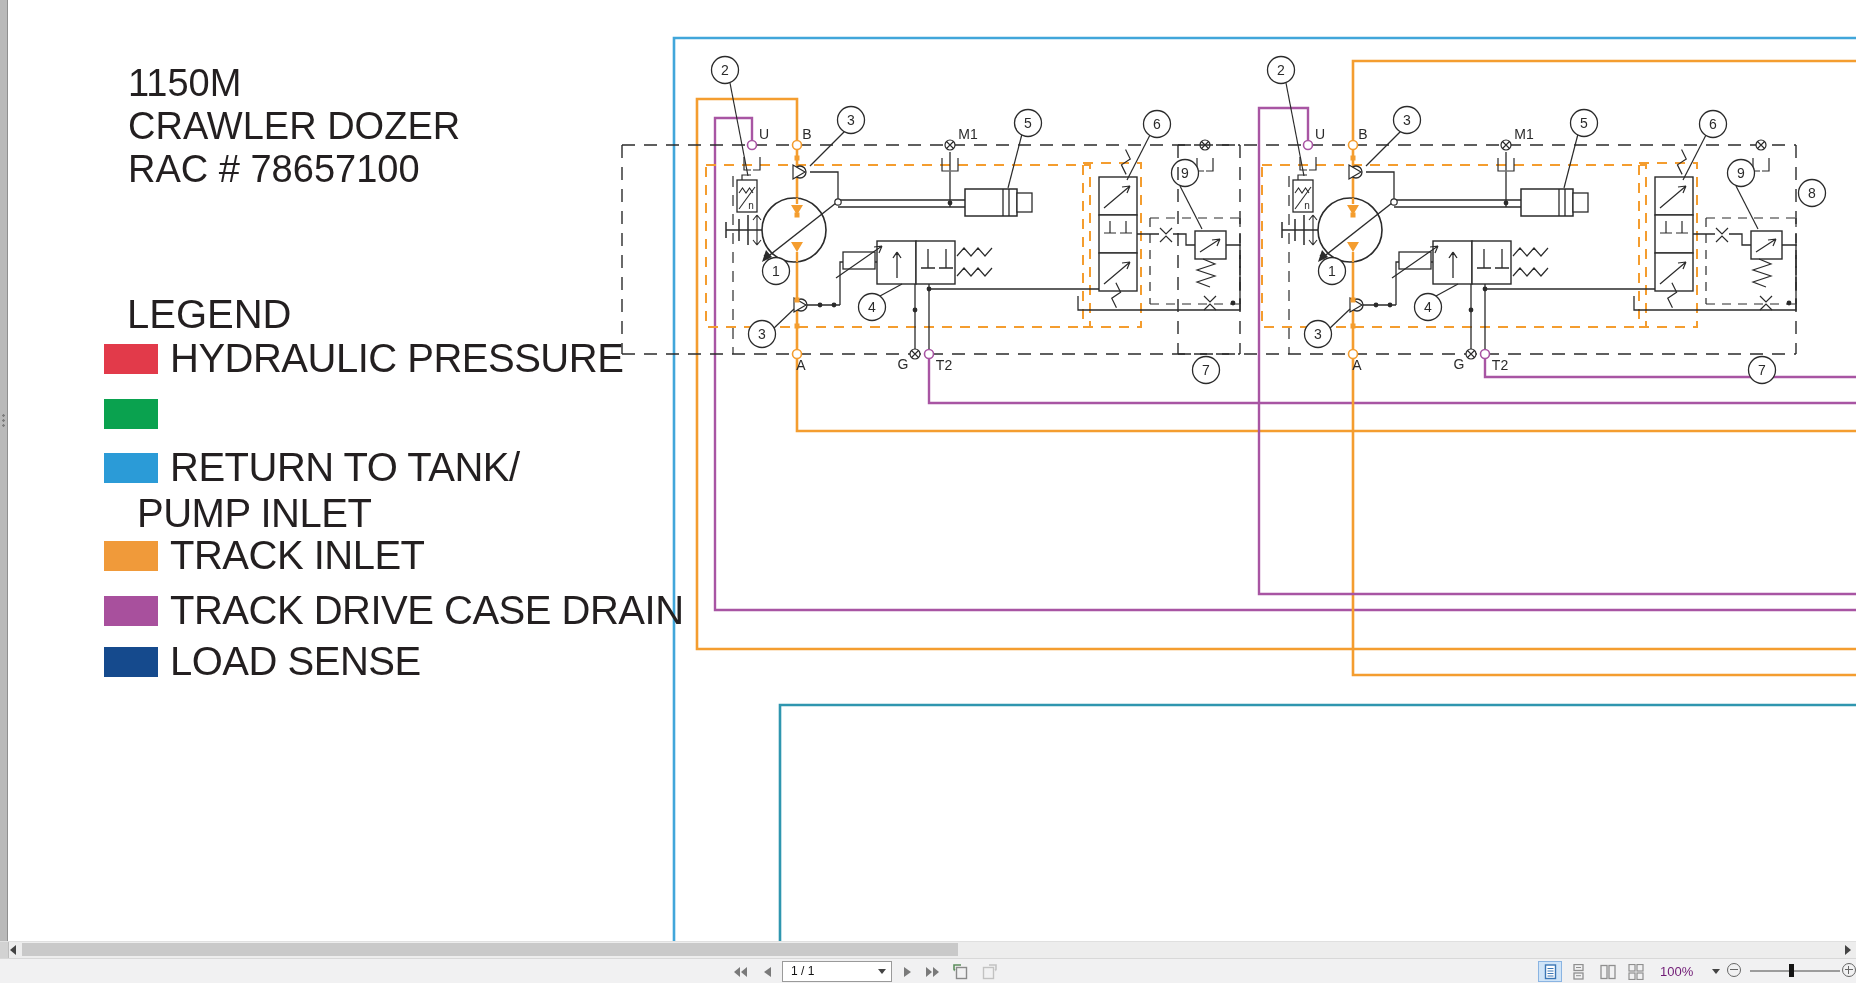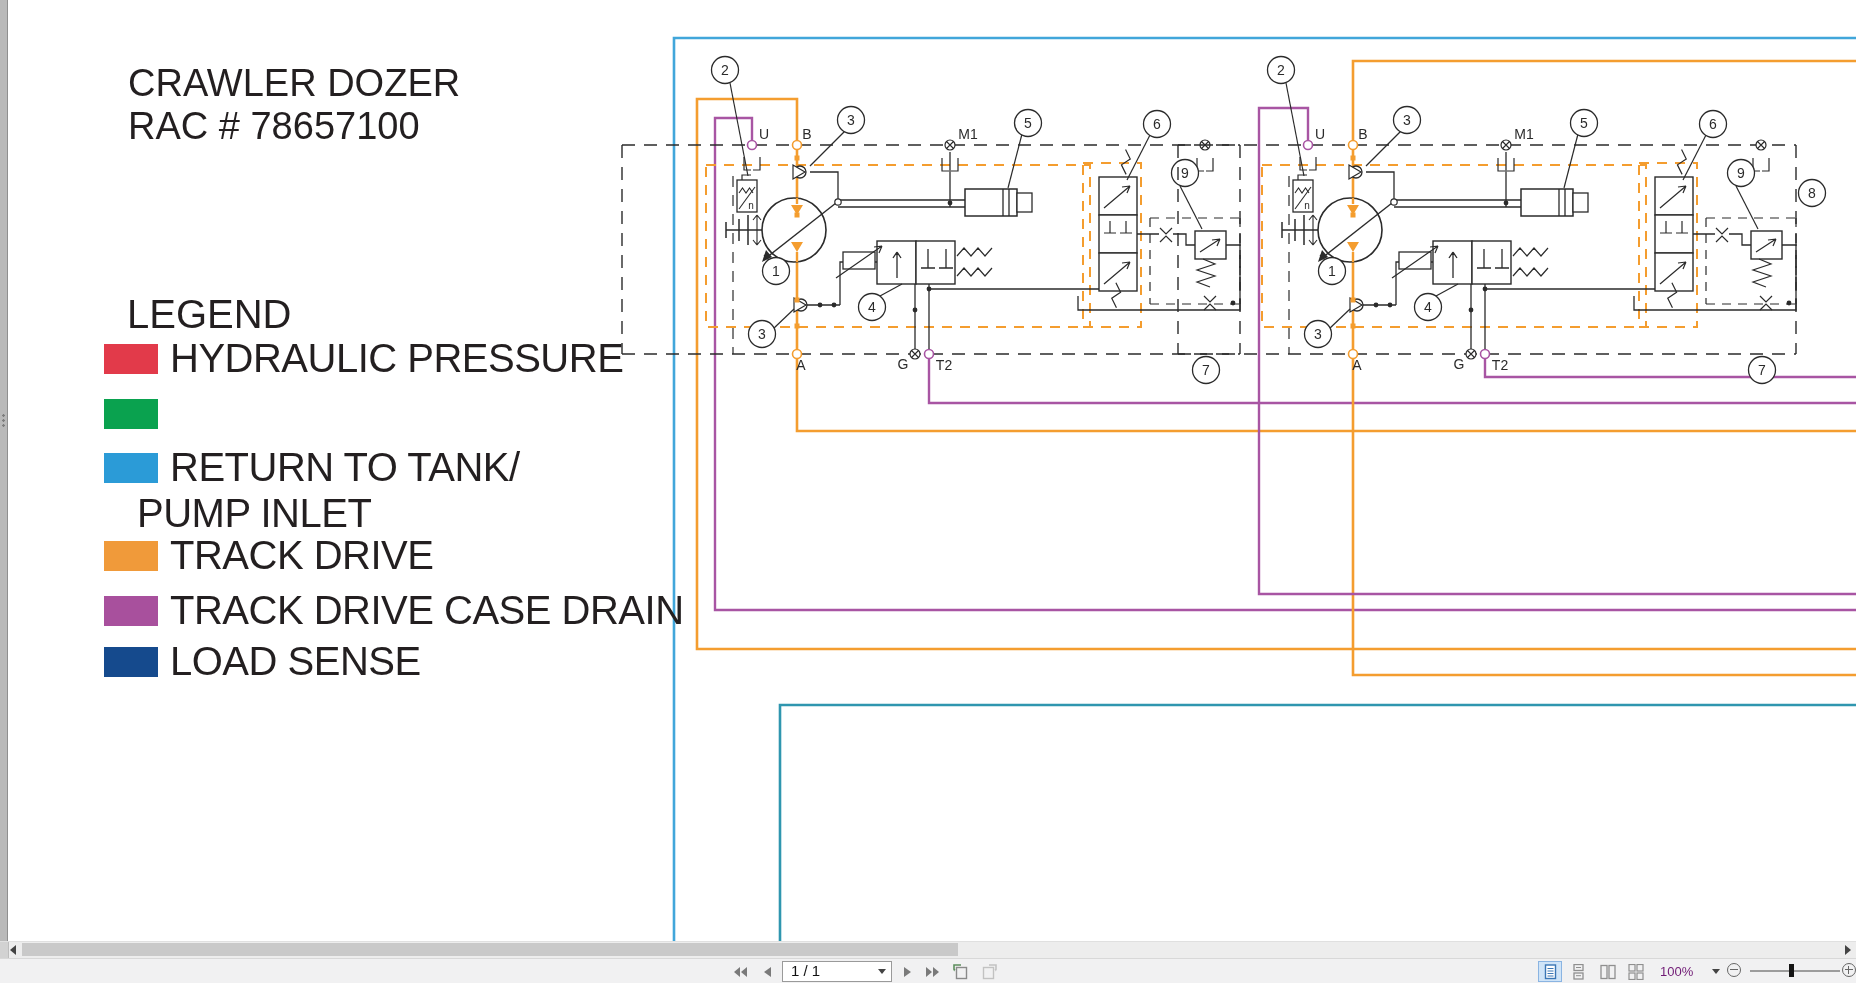--- a/index.html
+++ b/index.html
@@ -13,21 +13,21 @@
   #gutter-handle{position:absolute;left:2px;top:413px;width:3px;height:16px;
      background-image:radial-gradient(#7d7d7d 1px, transparent 1.2px);background-size:3px 5px;}
   #hscroll{position:absolute;left:0;top:941px;width:1856px;height:17px;background:#ededed;z-index:6;border-top:1px solid #e0e0e0;}
   #hscroll-corner{position:absolute;left:0;top:0;width:8px;height:17px;background:#d2d2d2;border-right:1px solid #bdbdbd;}
   .arrow-left{width:0;height:0;border-top:5px solid transparent;border-bottom:5px solid transparent;border-right:6px solid #444;position:absolute;top:3px;}
   .arrow-right{width:0;height:0;border-top:5px solid transparent;border-bottom:5px solid transparent;border-left:6px solid #444;position:absolute;top:3px;}
   #hscroll-thumb{position:absolute;left:22px;top:1px;width:936px;height:13px;background:#c9c9c9;}
   
   #toolbar{position:absolute;left:0;top:958px;width:1856px;height:25px;background:#f1f1f2;border-top:1px solid #d8d8d8;z-index:7;}
   .tbtn{position:absolute;top:0;height:25px;display:flex;align-items:center;justify-content:center;cursor:default;}
-  #page-box{position:absolute;left:782px;top:2px;width:110px;height:21px;background:#fff;border:1px solid #9a9a9a;font-size:15px;color:#111;line-height:18px;padding-left:8px;box-sizing:border-box;}
+  #page-box{position:absolute;left:782px;top:2px;width:110px;height:21px;background:#fff;border:1px solid #9a9a9a;font-size:12px;color:#111;line-height:18px;padding-left:8px;box-sizing:border-box;}
   #page-box .caret{position:absolute;right:5px;top:7px;width:0;height:0;border-left:4px solid transparent;border-right:4px solid transparent;border-top:5px solid #444;}
   .layout-btn{position:absolute;top:2px;width:24px;height:21px;display:flex;align-items:center;justify-content:center;border:1px solid transparent;box-sizing:border-box;}
   .layout-btn.active{background:#cfe4f8;border:1px solid #8ab4e2;}
   #zoom-label{position:absolute;left:1660px;top:5px;font-size:13px;color:#701a75;}
   #zoom-caret{position:absolute;left:1712px;top:10px;width:0;height:0;border-left:4px solid transparent;border-right:4px solid transparent;border-top:5px solid #444;}
   .zoom-circle{position:absolute;top:4px;width:14px;height:14px;border:1.5px solid #666;border-radius:50%;box-sizing:border-box;}
   .zoom-circle .h{position:absolute;left:2px;right:2px;top:4.7px;height:1.5px;background:#666;}
   .zoom-circle .v{position:absolute;top:2px;bottom:2px;left:4.7px;width:1.5px;background:#666;}
   #zoom-track{position:absolute;left:1750px;top:11px;width:90px;height:2px;background:#9c9c9c;}
   #zoom-handle{position:absolute;left:1789px;top:5px;width:5px;height:13px;background:#141414;}
@@ -262,20 +262,21 @@
       <circle cx="872" cy="307" r="13.5" fill="#fff" stroke="#2b2b2b" stroke-width="1.3"></circle>
       <text x="872" y="312" font-size="14" fill="#2b2b2b" text-anchor="middle">4</text>
       <circle cx="1206" cy="370" r="13.5" fill="#fff" stroke="#2b2b2b" stroke-width="1.3"></circle>
       <text x="1206" y="375" font-size="14" fill="#2b2b2b" text-anchor="middle">7</text>
       <circle cx="1256" cy="193" r="13.5" fill="#fff" stroke="#2b2b2b" stroke-width="1.3"></circle>
       <text x="1256" y="198" font-size="14" fill="#2b2b2b" text-anchor="middle">8</text>
     </g>
   </svg>
 
 <div id="doc-title">
+  <div>1150M</div>
   <div>CRAWLER DOZER</div>
   <div>RAC # 78657100</div>
 </div>
 
 <div id="legend-heading">LEGEND</div>
 
 <div class="lg-row" style="top:336px">
   <span class="sw" style="background: rgb(226, 58, 74);"></span>
   <span class="lg-txt">HYDRAULIC PRESSURE</span>
 </div>
@@ -284,21 +285,21 @@
 </div>
 <div class="lg-row" style="top:445px">
   <span class="sw" style="background: rgb(43, 155, 215);"></span>
   <span class="lg-txt">RETURN TO TANK/</span>
 </div>
 <div class="lg-row" style="top:491px">
   <span class="lg-txt noswatch">PUMP INLET</span>
 </div>
 <div class="lg-row" style="top:533px">
   <span class="sw" style="background: rgb(240, 154, 58);"></span>
-  <span class="lg-txt">TRACK DRIVE</span>
+  <span class="lg-txt">TRACK INLET</span>
 </div>
 <div class="lg-row" style="top:588px">
   <span class="sw" style="background: rgb(168, 80, 157);"></span>
   <span class="lg-txt">TRACK DRIVE CASE DRAIN</span>
 </div>
 <div class="lg-row" style="top:639px">
   <span class="sw" style="background: rgb(21, 74, 141);"></span>
   <span class="lg-txt">LOAD SENSE</span>
 </div>
 

